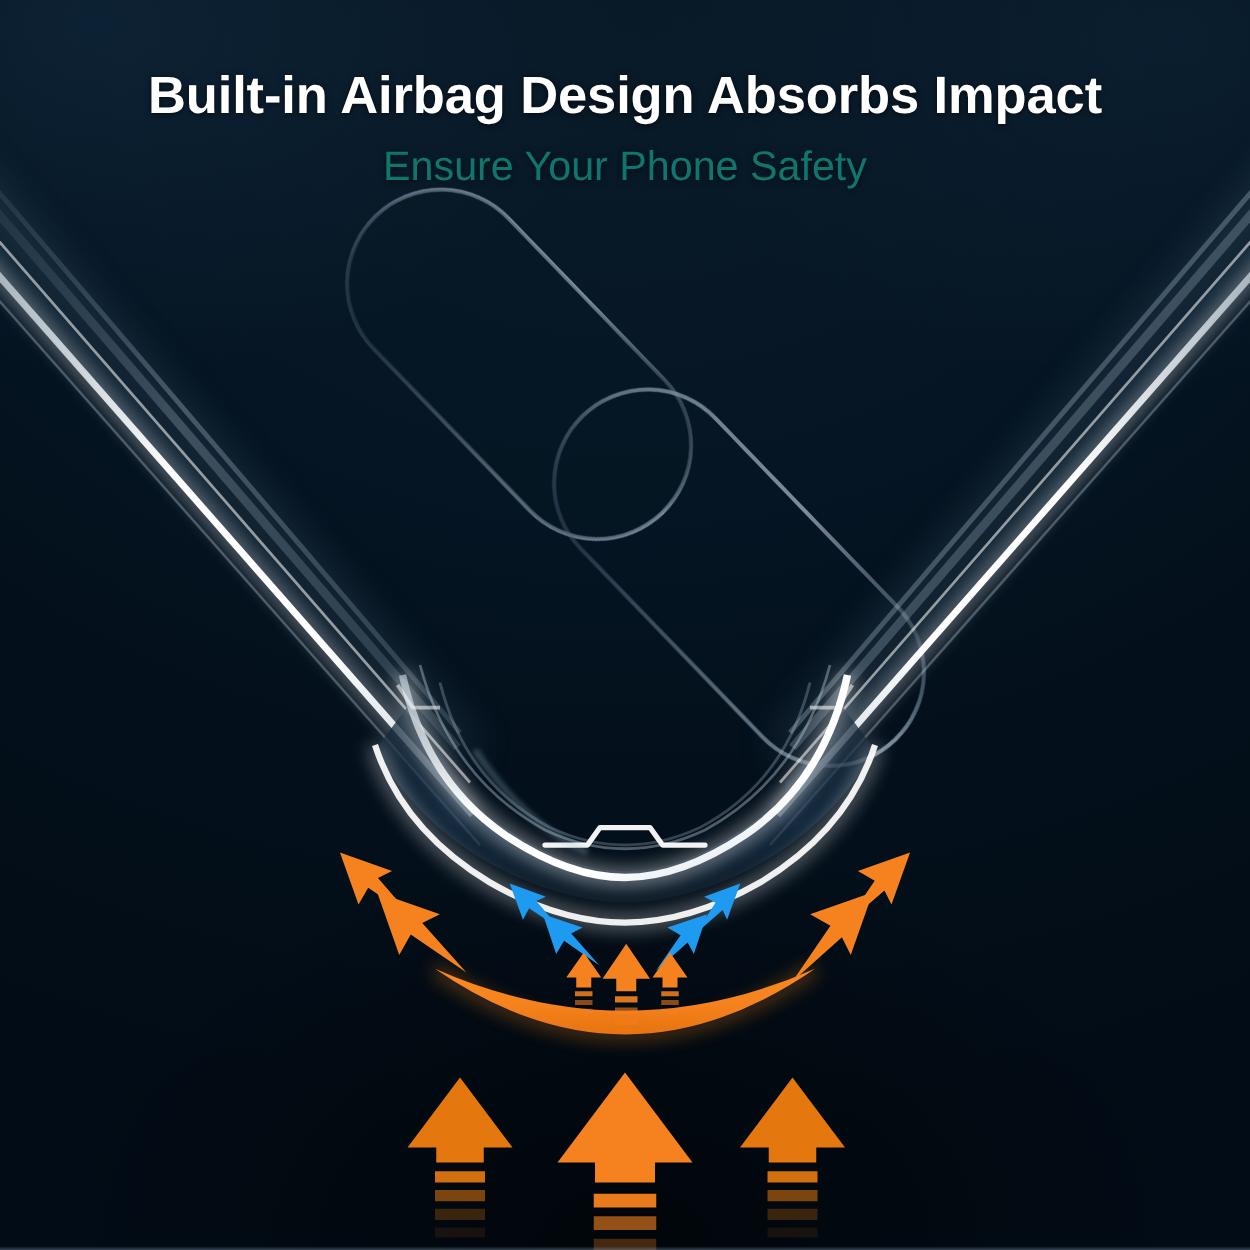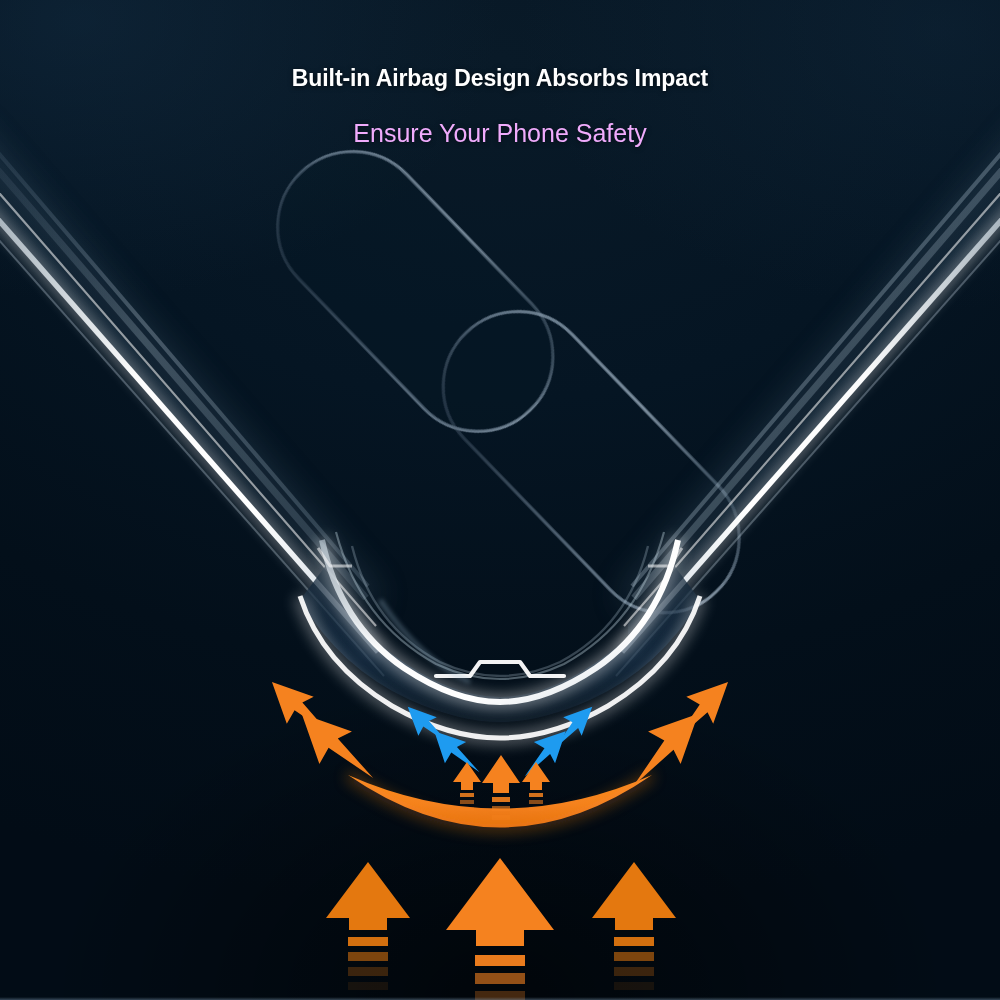--- a/index.html
+++ b/index.html
@@ -55,35 +55,35 @@
   
   .text-block {
     position: absolute;
     top: 0; left: 0;
     width: 1000px;
     text-align: center;
     z-index: 40;
     pointer-events: none;
   }
   .headline {
-    margin: 13px;
+    margin: 0;
     padding-top: 52px;
-    font-size: 23px;
+    font-size: 42px;
     font-weight: 700;
     letter-spacing: -0.1px;
     color: #ffffff;
     font-family: "Liberation Sans", sans-serif;
     text-shadow: 0 1px 5px rgba(0,0,0,.65);
   }
   .subhead {
     margin: 0;
     padding-top: 14px;
-    font-size: 25px;
+    font-size: 33px;
     font-weight: 400;
-    color: #f0abfc;
+    color: #0f766e;
     font-family: "Liberation Sans", sans-serif;
     text-shadow: 0 1px 5px rgba(0,0,0,.6);
   }
 </style>
 </head>
 <body>
 
 <div id="stage">
 
   <div class="bg-base"></div>

